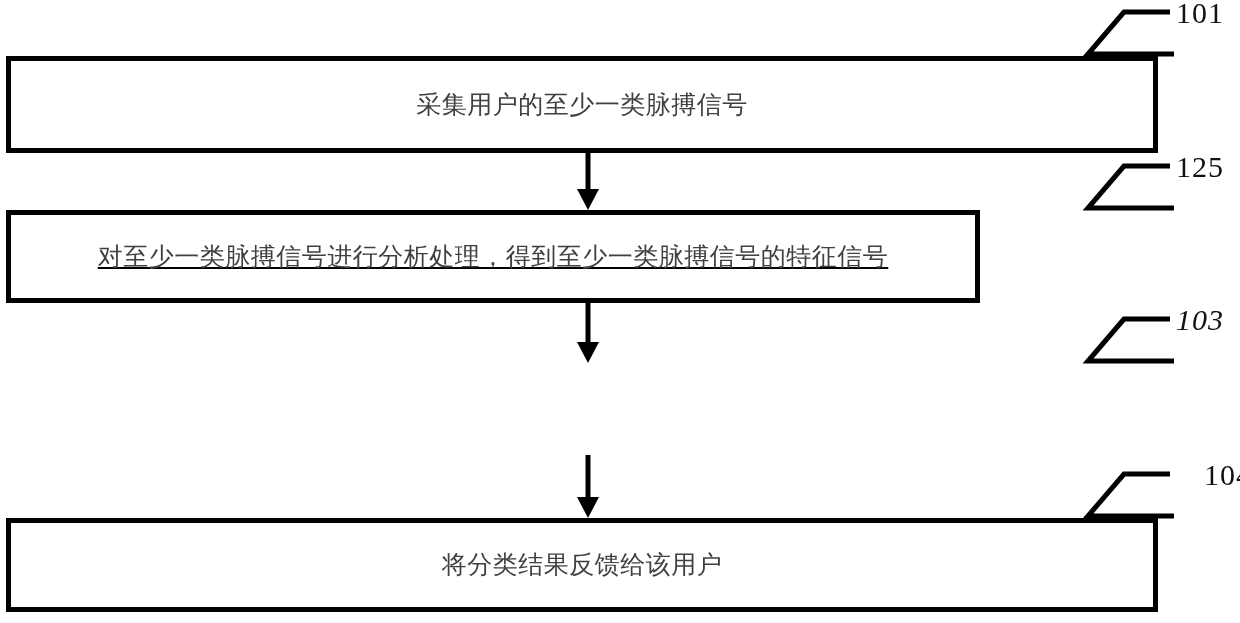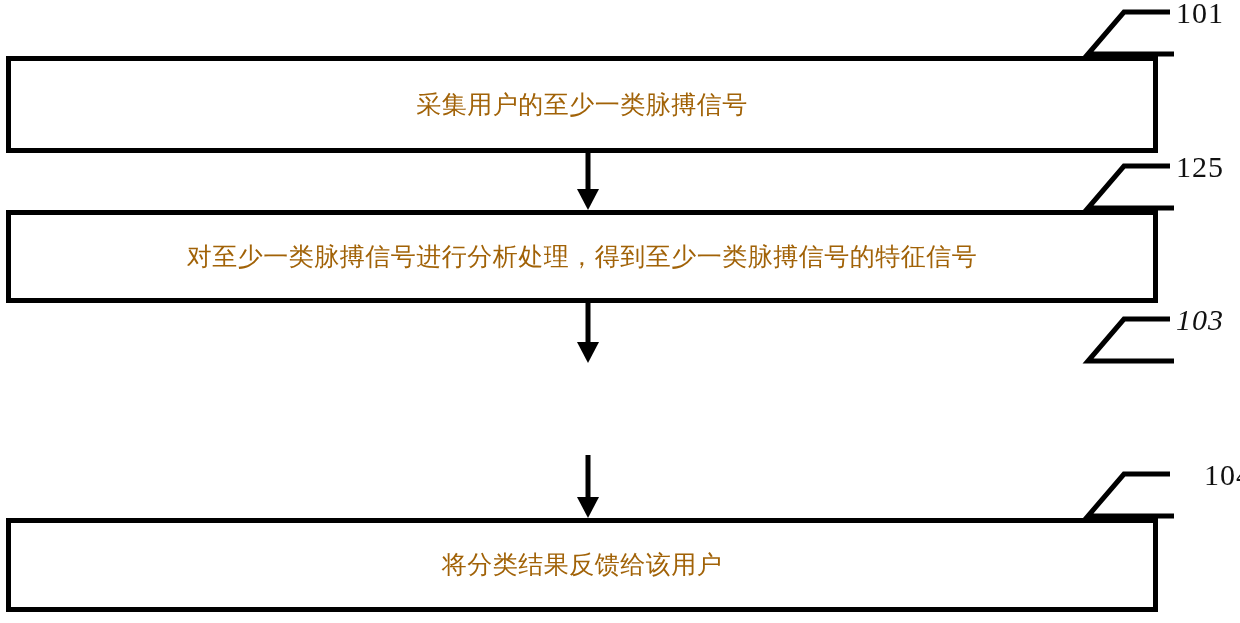--- a/index.html
+++ b/index.html
@@ -26,21 +26,21 @@
     border: 5px solid #000000;
     background: #ffffff;
     display: flex;
     align-items: center;
     justify-content: center;
   }
   .proc-label {
     font-family: "Liberation Serif", "DejaVu Serif", serif;
     font-size: 25px;
     line-height: 1.2;
-    color: #a16207;
+    color: #404040;
     white-space: nowrap;
     letter-spacing: 0.5px;
   }
 
   
   .connector {
     position: absolute;
   }
   .connector svg {
     display: block;
@@ -85,21 +85,21 @@
     </svg>
   </div>
 
   <div class="leader" style="left:1082px; top:158px; width:92px; height:56px;">
     <svg width="92" height="56" viewBox="0 0 92 56">
       <polyline points="88,8 42,8 6,50 92,50" fill="none" stroke="#000000" stroke-width="5" stroke-linejoin="miter" stroke-linecap="butt"></polyline>
     </svg>
   </div>
   <div class="ref-num" style="left:1176px; top:150px;">125</div>
 
-  <div class="proc-box" style="left:6px; top:210px; width:1152px; height:93px;">
+  <div class="proc-box" style="left:6px; top:210px; width:974px; height:93px;text-decoration:underline;">
     <span class="proc-label">对至少一类脉搏信号进行分析处理，得到至少一类脉搏信号的特征信号</span>
   </div>
 
   <div class="connector" style="left:576px; top:303px; width:24px; height:61px;">
     <svg width="24" height="61" viewBox="0 0 24 61">
       <line x1="12" y1="0" x2="12" y2="45" stroke="#000000" stroke-width="5"></line>
       <polygon points="12,60 1,39 23,39" fill="#000000"></polygon>
     </svg>
   </div>
 

